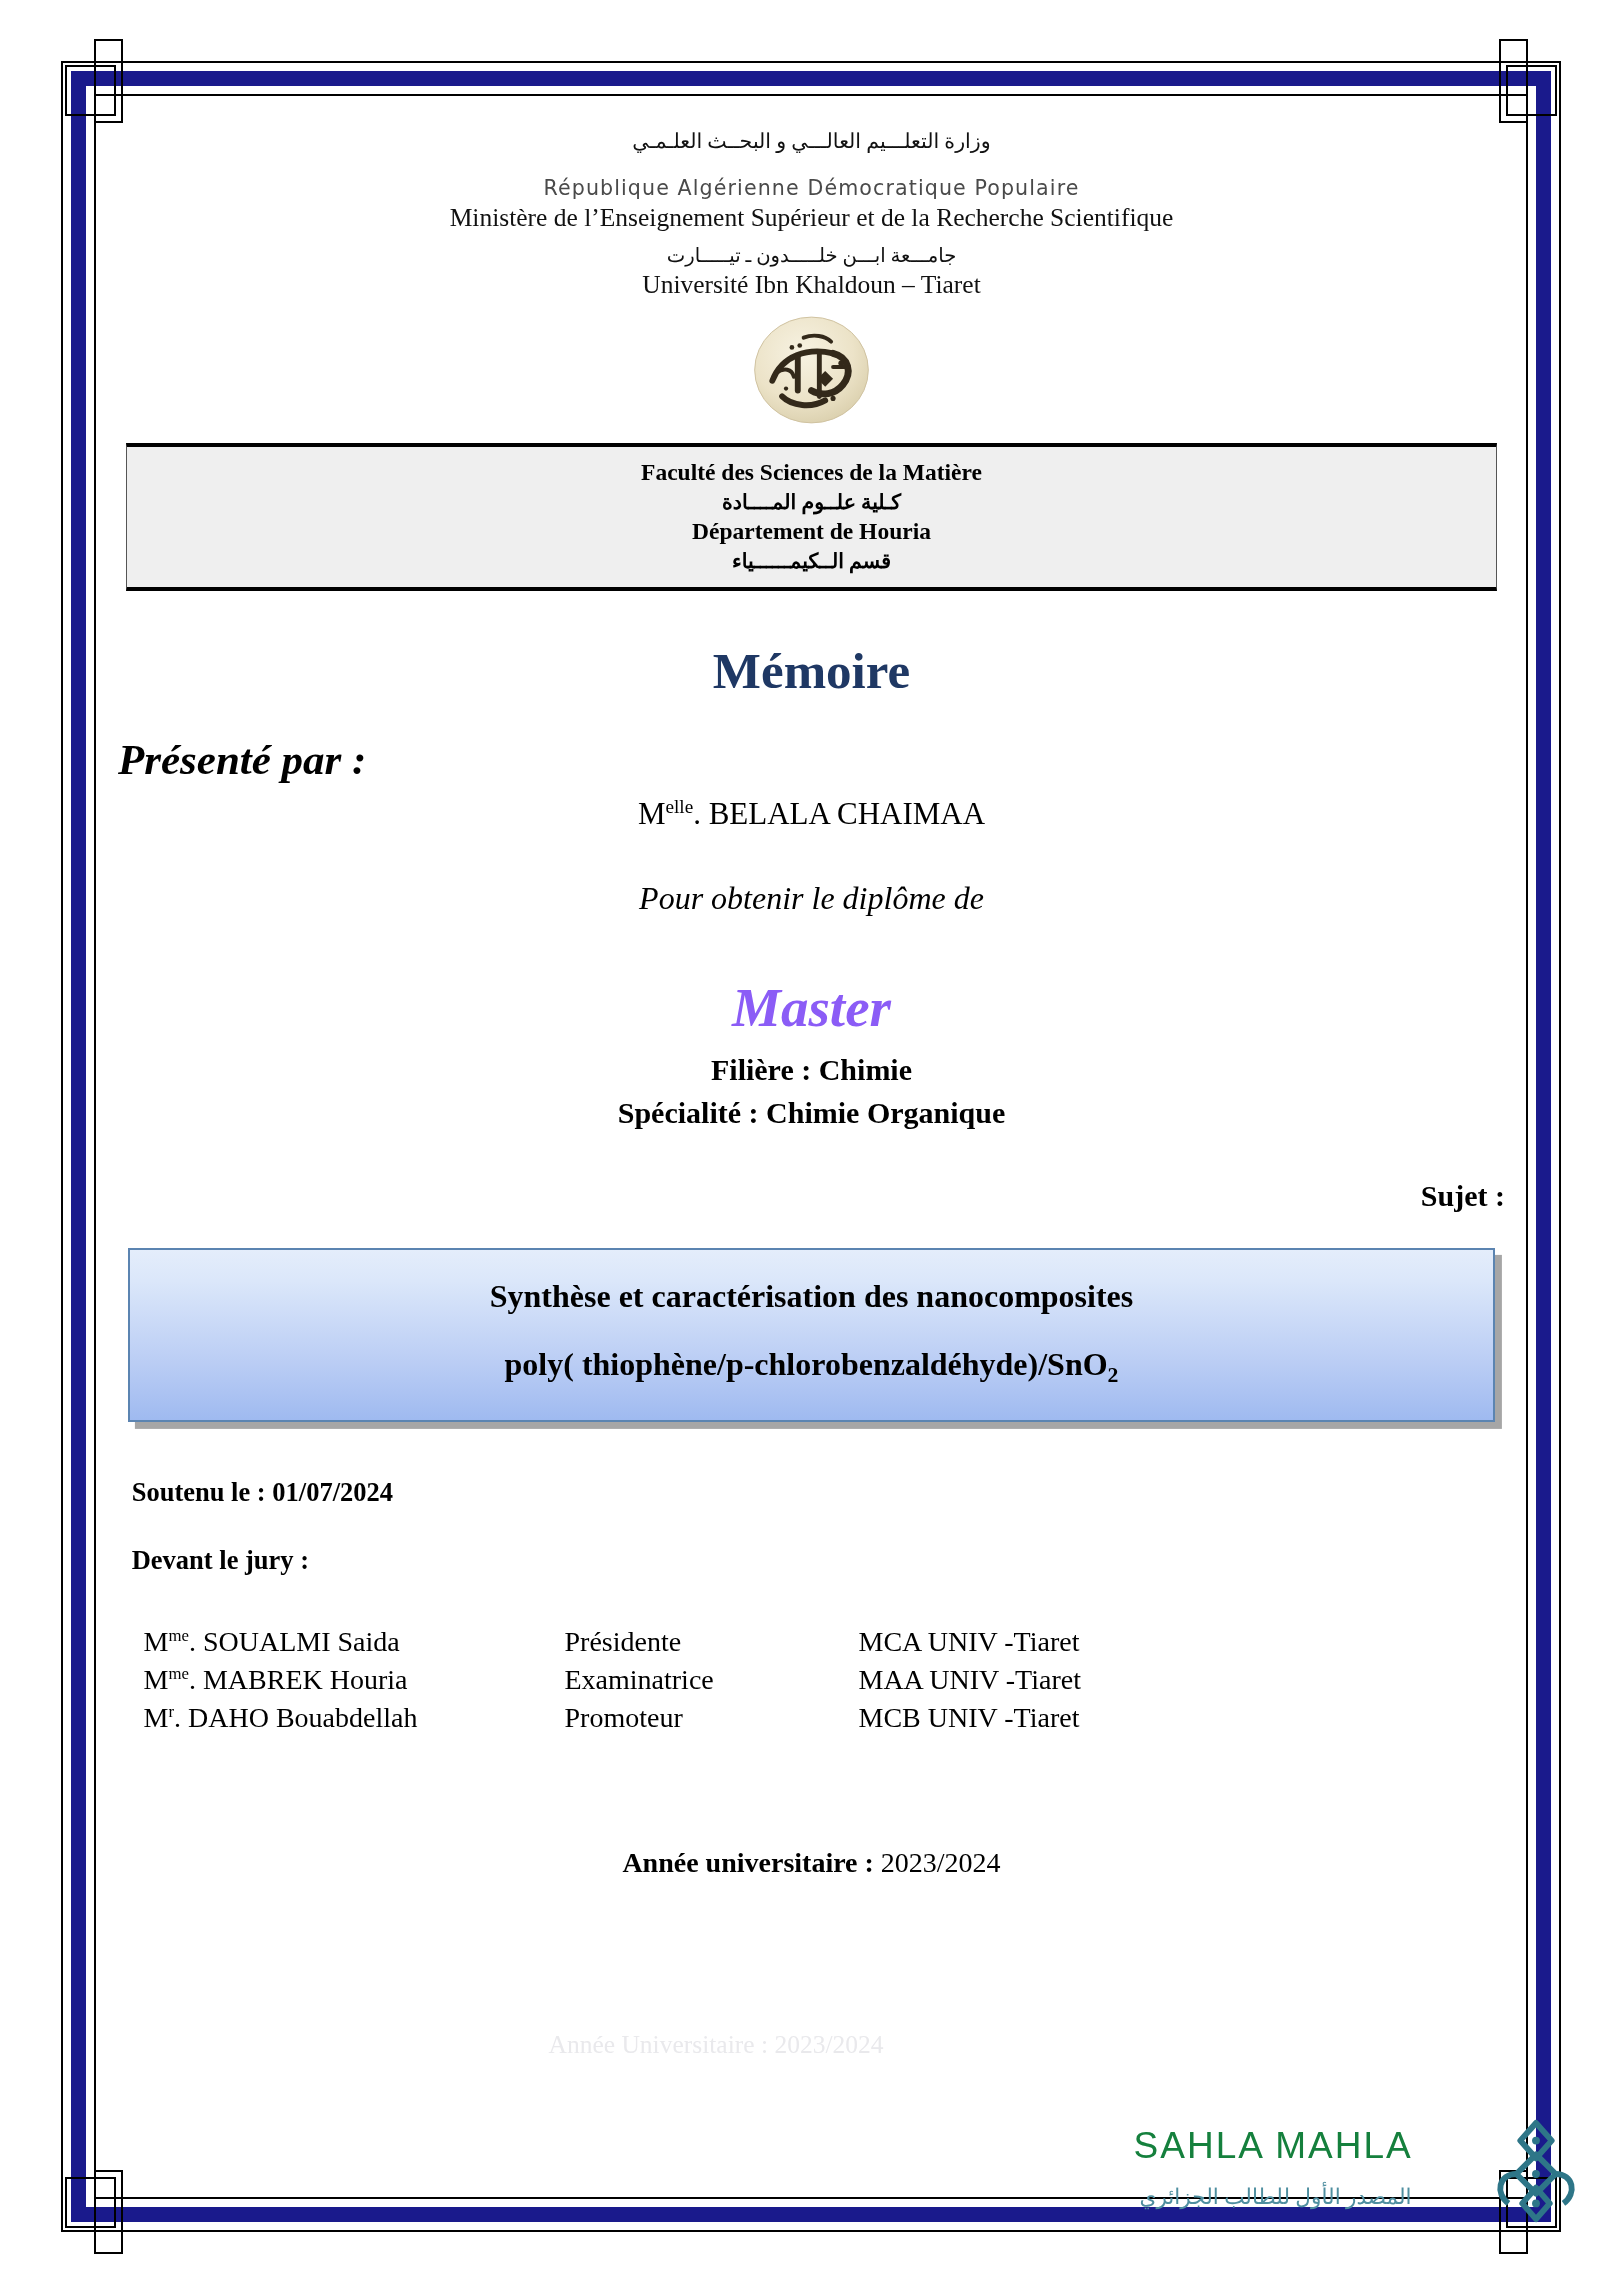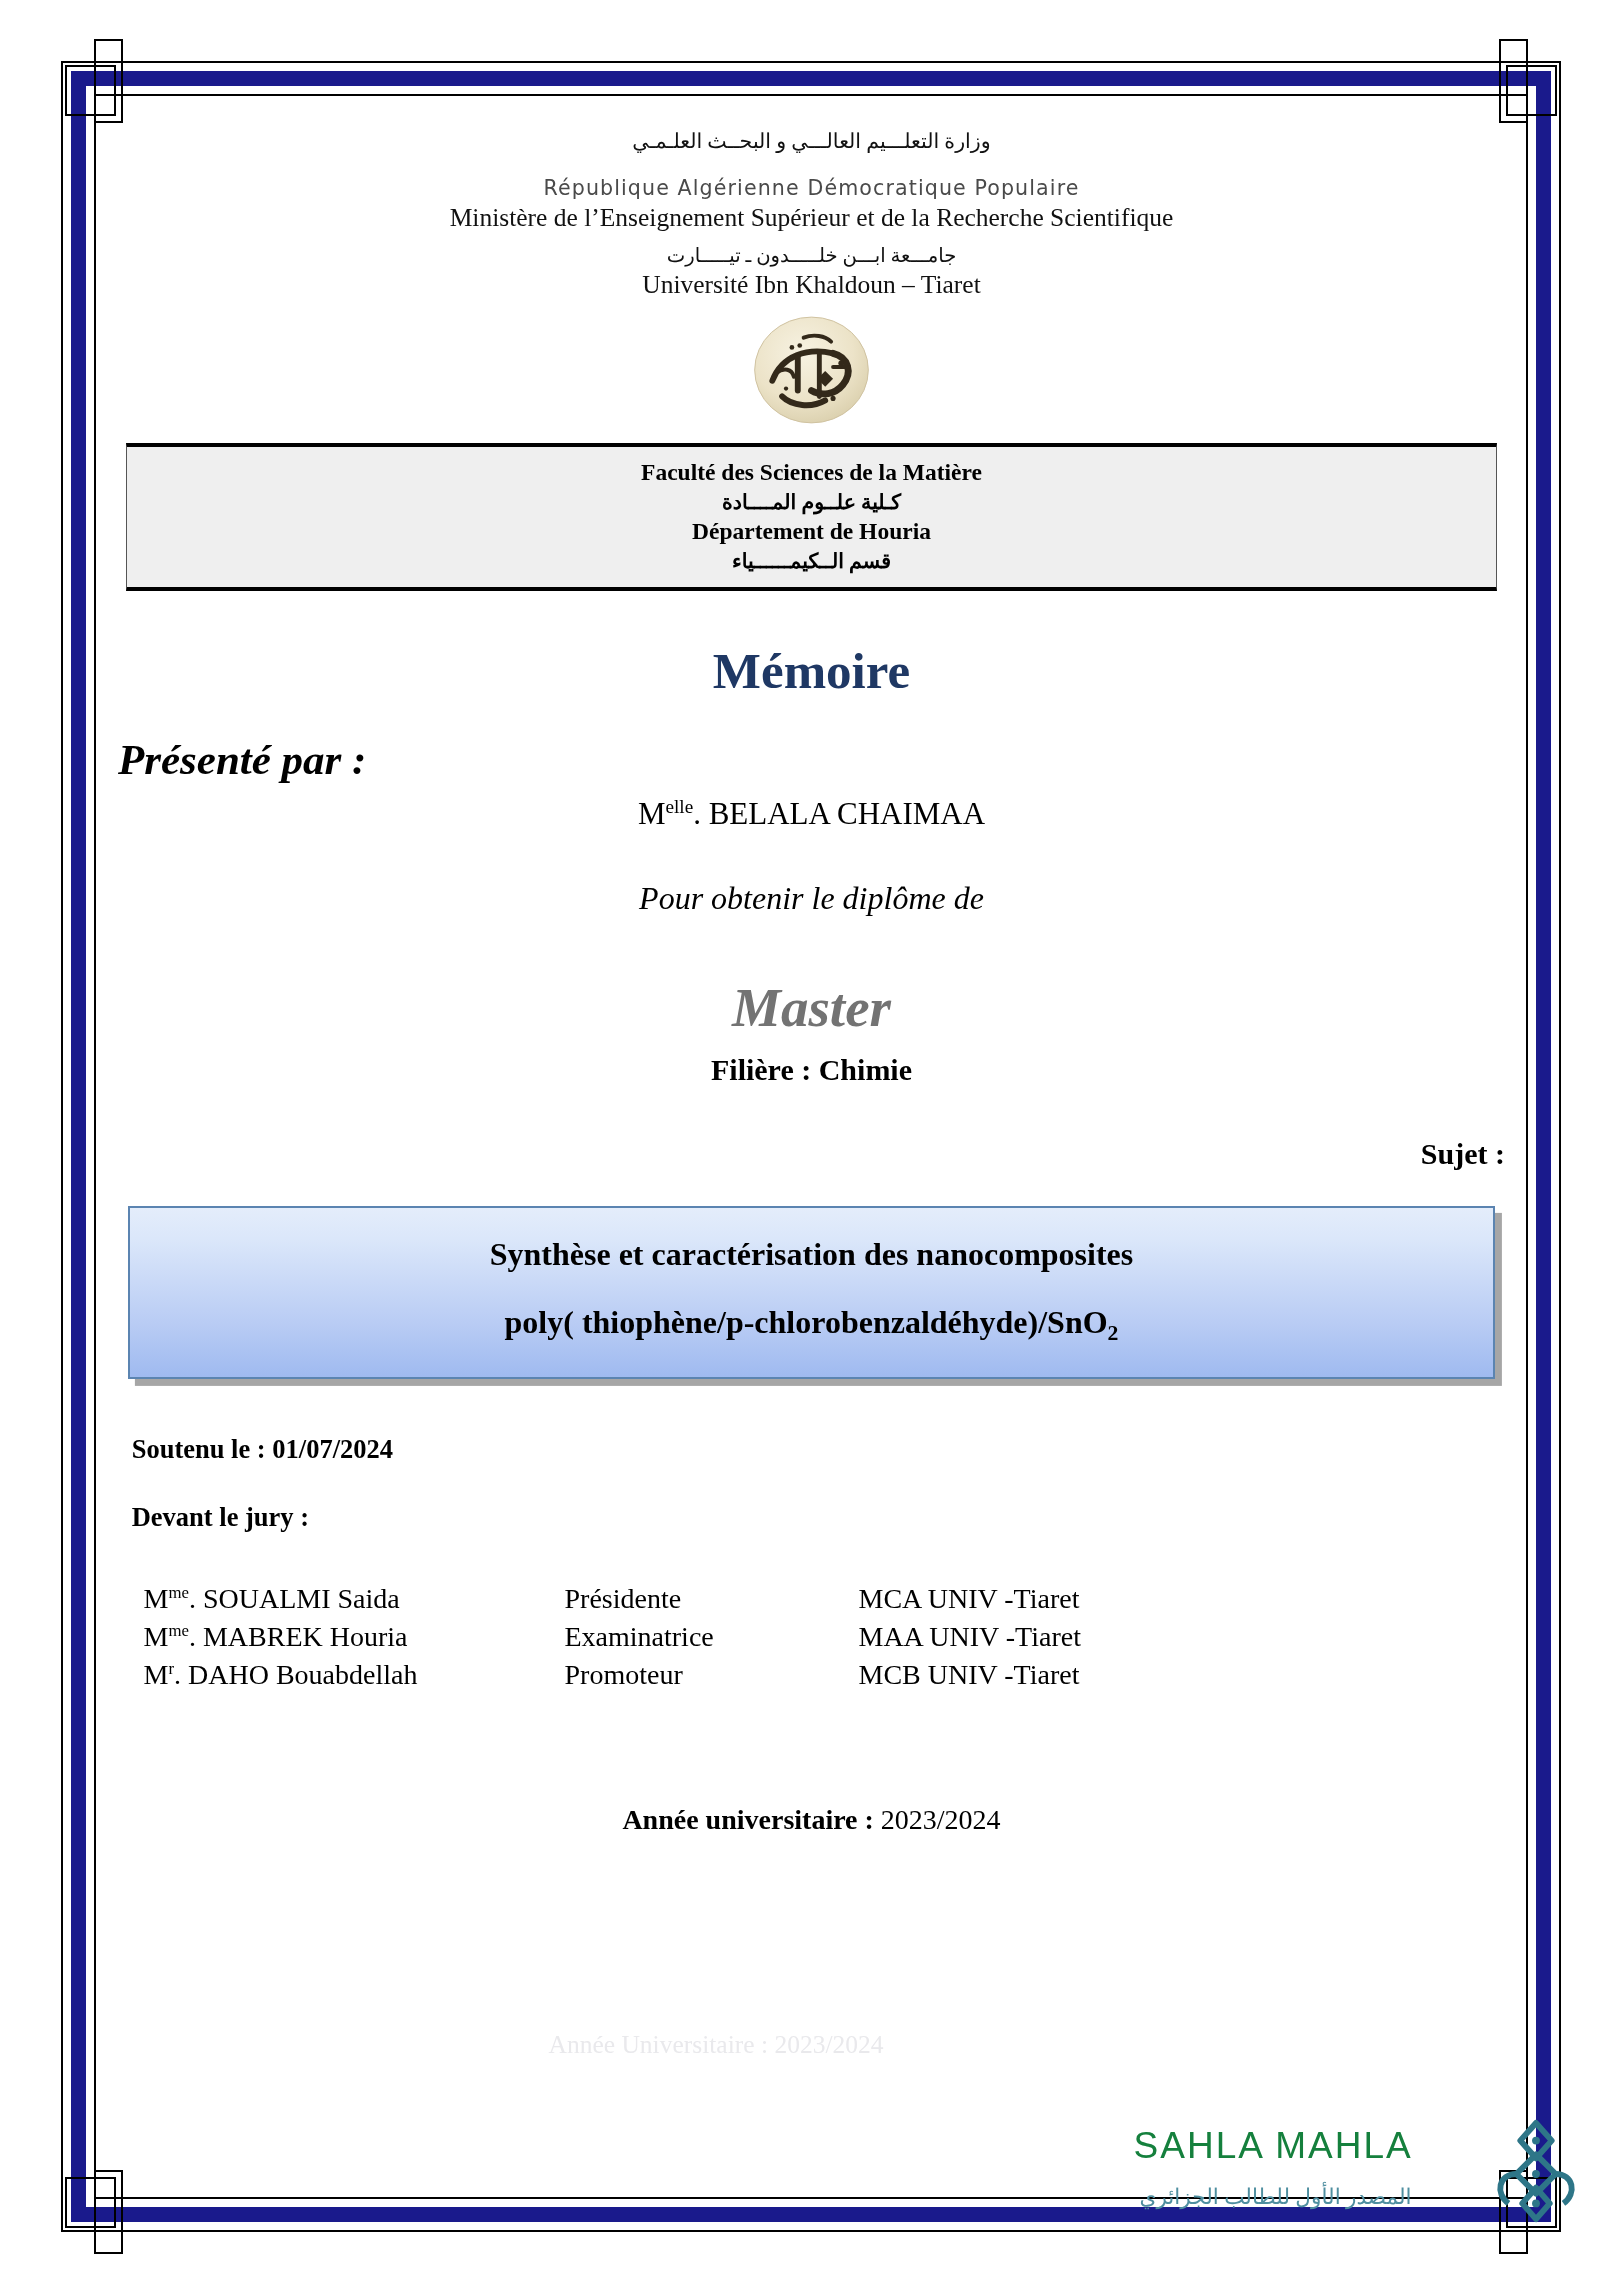--- a/index.html
+++ b/index.html
@@ -149,21 +149,21 @@
     margin-top: 48px;
     font-size: 32px;
     font-style: italic;
     text-align: center;
   }
   .master {
     margin-top: 59px;
     font-size: 55px;
     font-weight: bold;
     font-style: italic;
-    color: #737373;
+    color: #8b5cf6;
     text-align: center;
   }
   .filiere {
     margin-top: 9.8px;
     font-size: 30px;
     font-weight: bold;
     text-align: center;
     line-height: 1.42;
   }
   .sujet {
@@ -337,20 +337,21 @@
   <div class="memoire">Mémoire</div>
   <div class="presente">Présenté par :</div>
 
   <div class="student">
     <span>M</span><sup>elle</sup><span>. BELALA CHAIMAA</span>
   </div>
 
   <div class="pour">Pour obtenir le diplôme de</div>
   <div class="master">Master</div>
   <div class="filiere">Filière : Chimie</div>
+  <div class="filiere" style="margin-top:0">Spécialité : Chimie Organique</div>
   <div class="sujet">Sujet :</div>
 
   <div class="subject-box">
     <div class="subject-line">Synthèse et caractérisation des nanocomposites</div>
     <div class="subject-line second">
       <span>poly( thiophène/p-chlorobenzaldéhyde)/SnO</span><sub>2</sub>
     </div>
   </div>
 
   <div class="soutenu">

